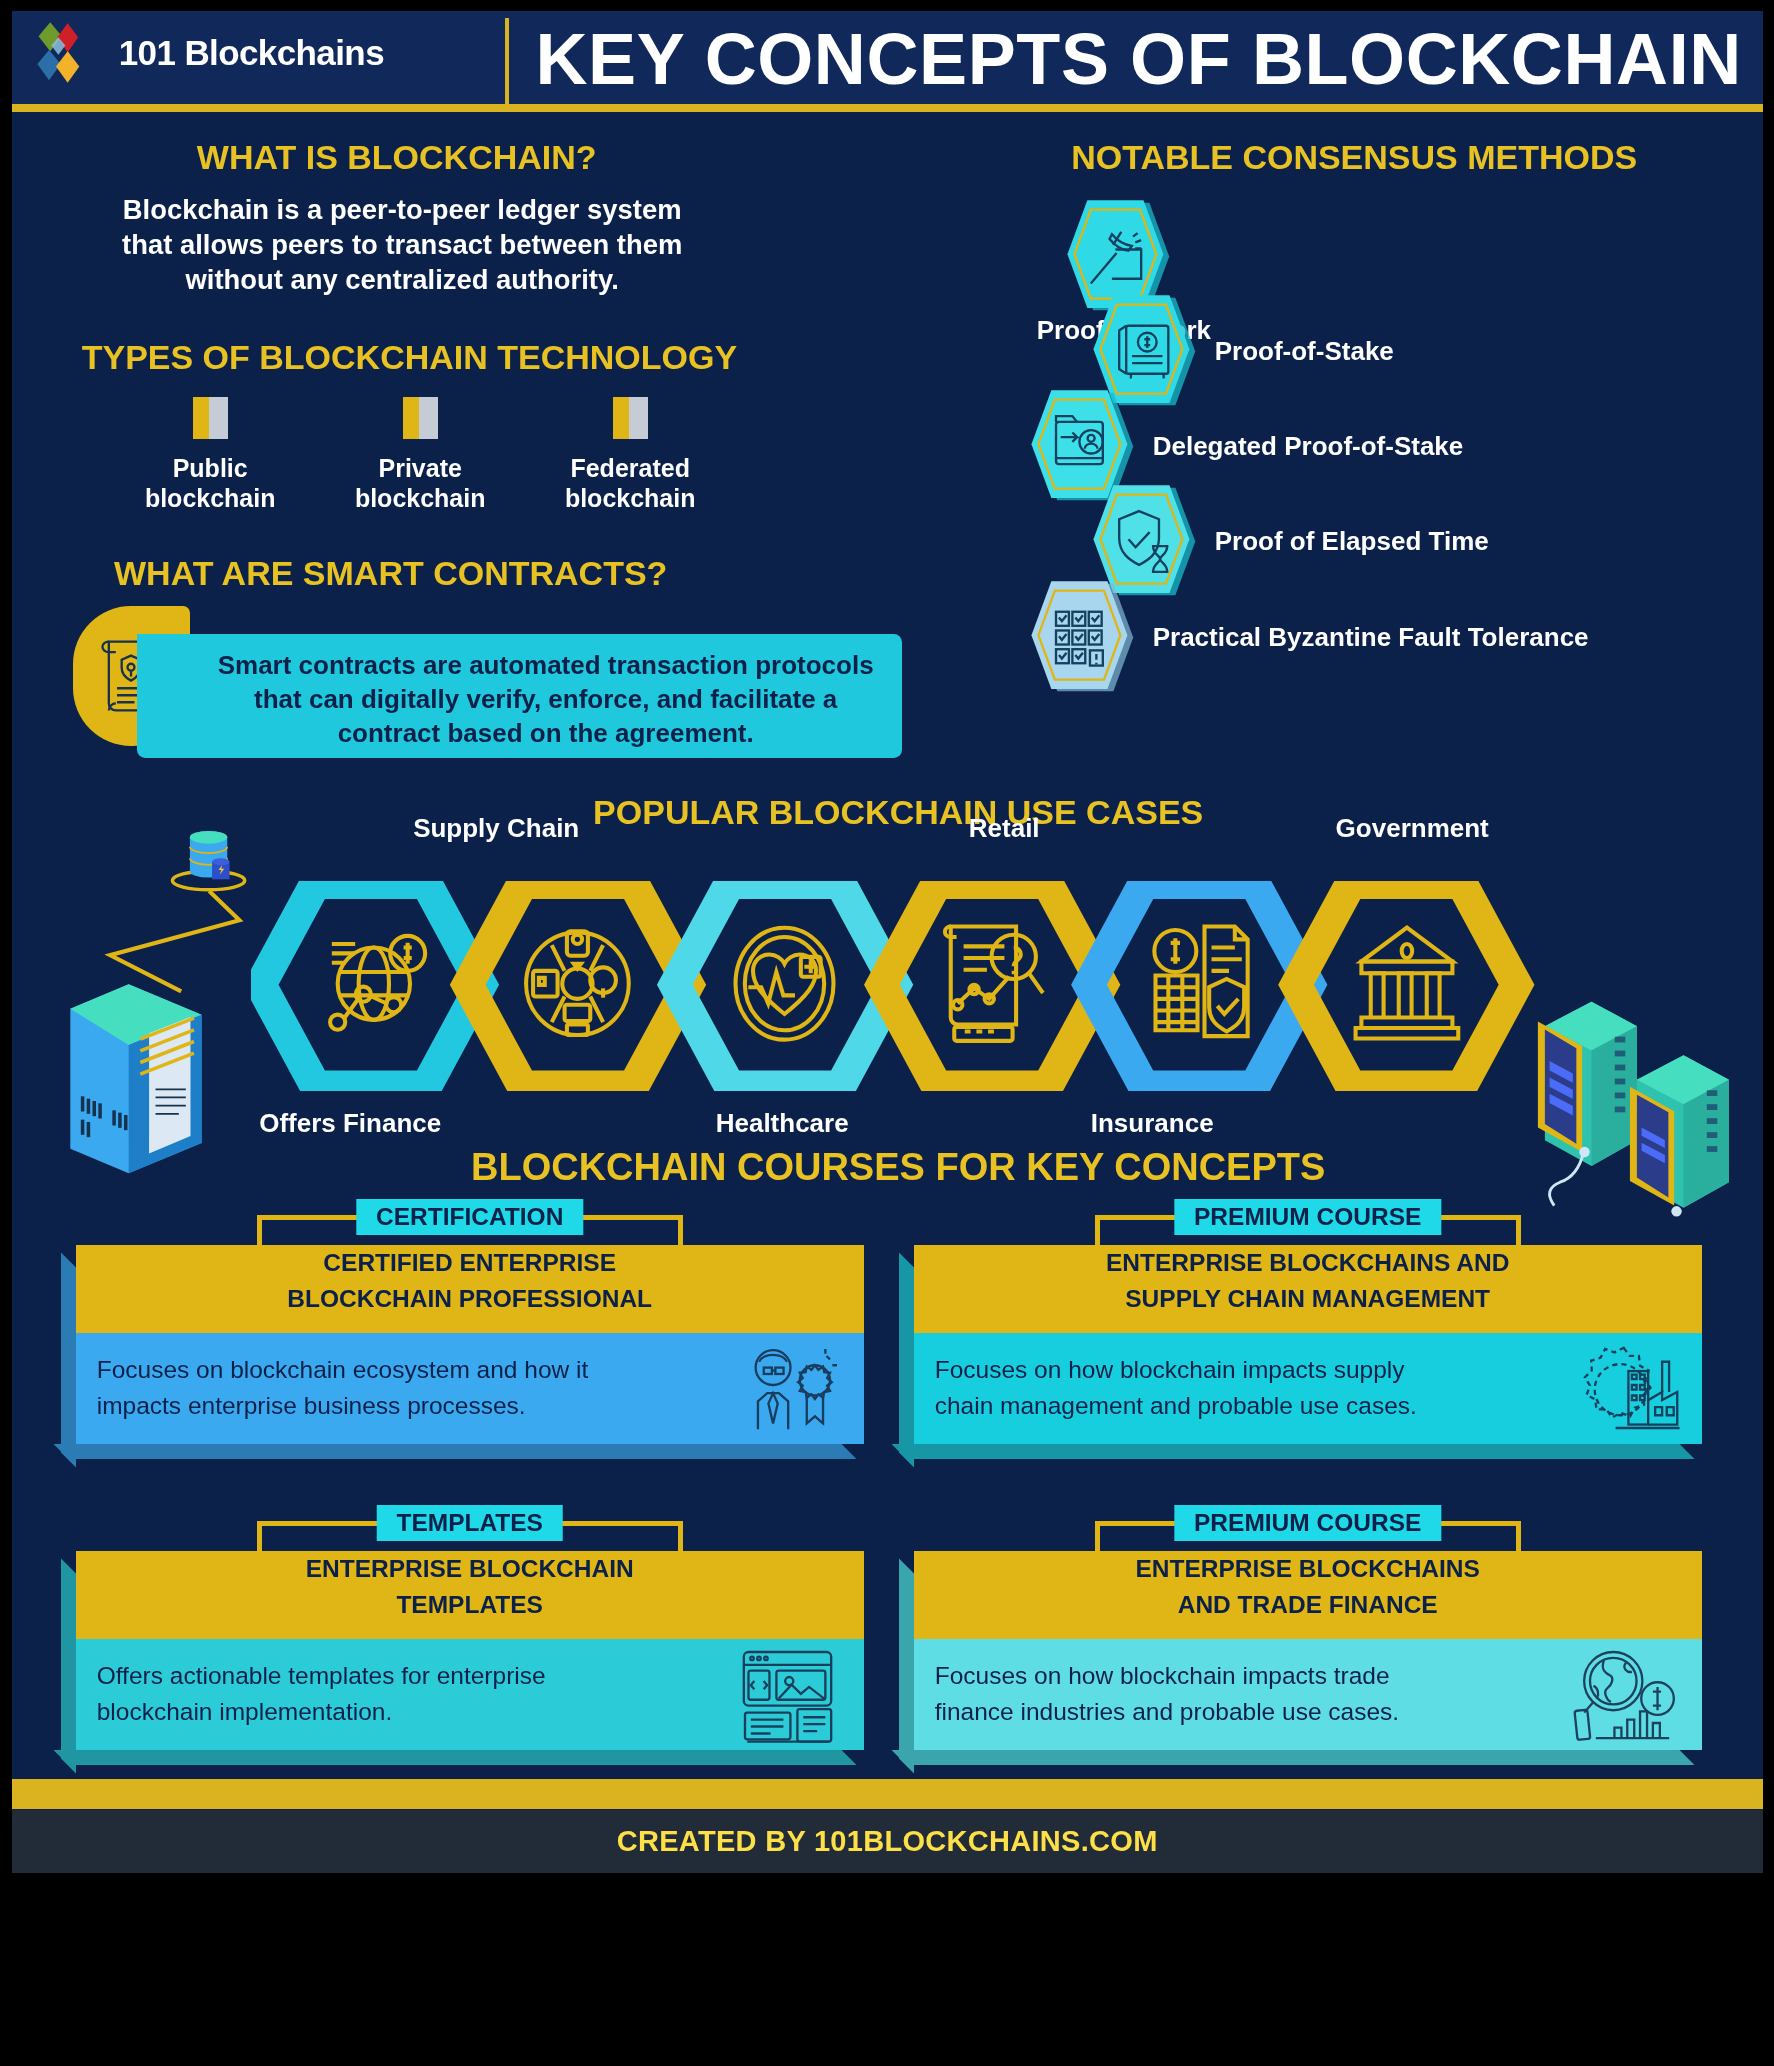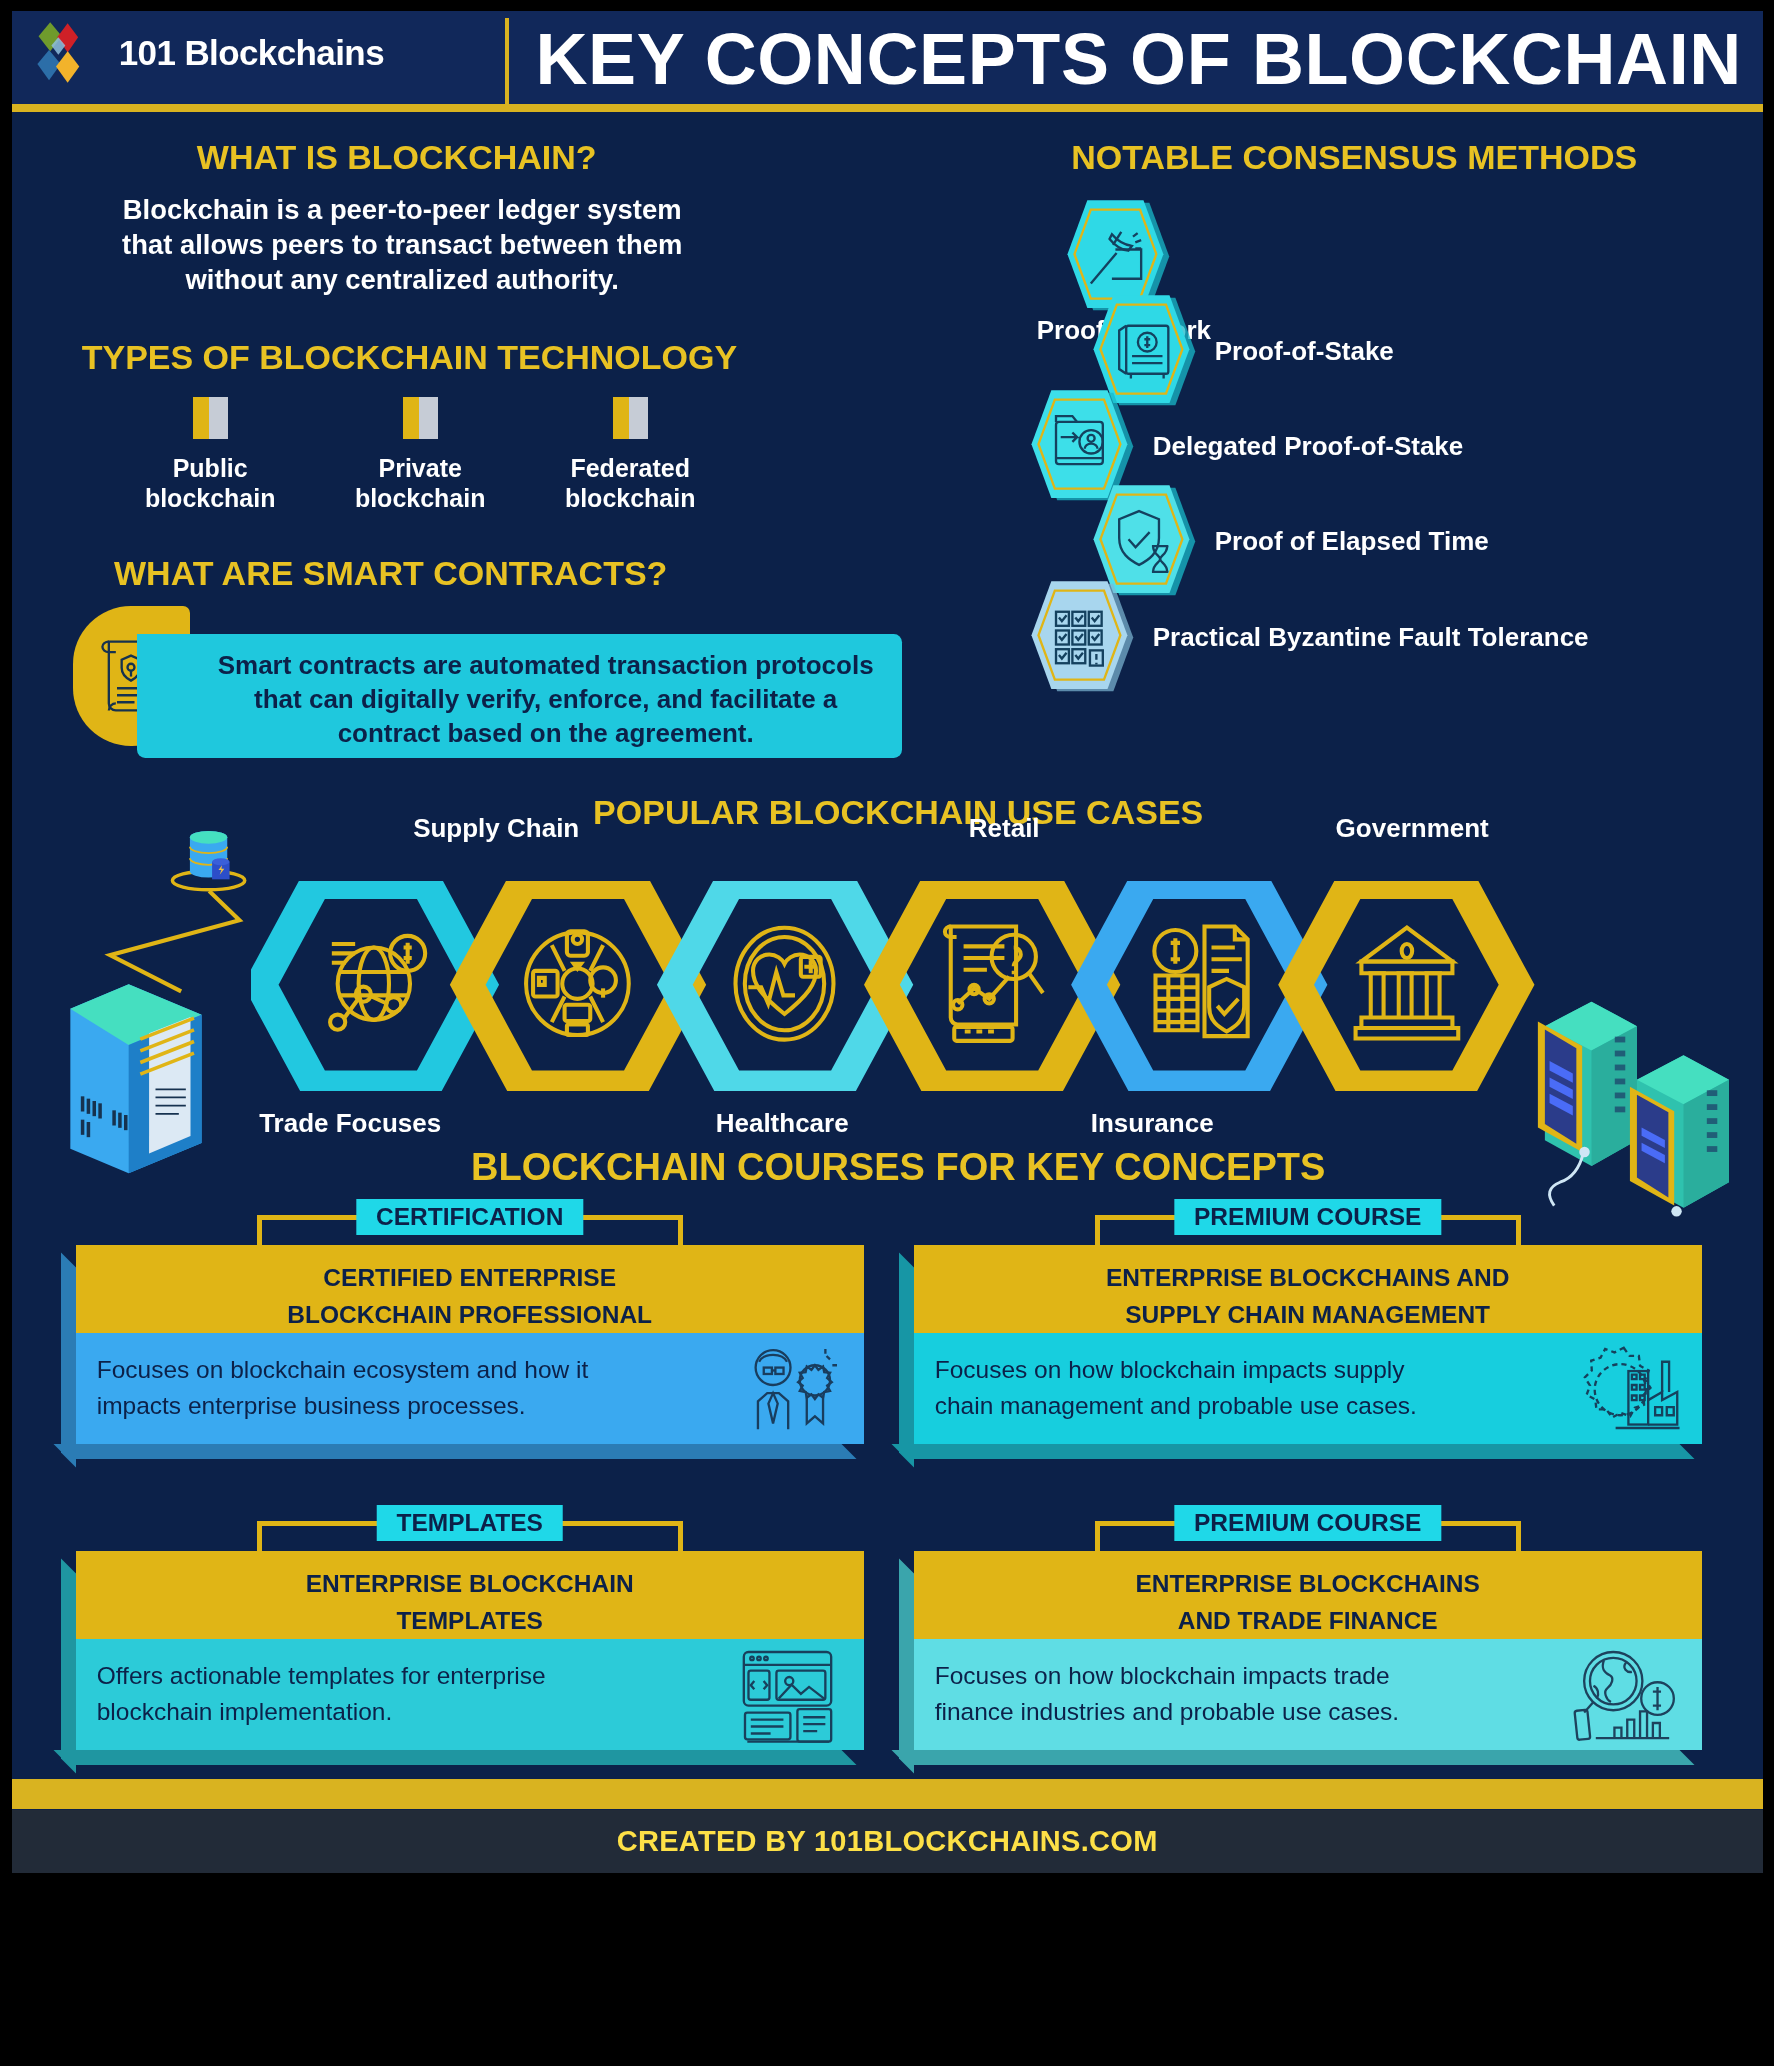--- a/index.html
+++ b/index.html
@@ -137,21 +137,21 @@
     position: absolute; left: 181px; top: 16.3px;
     width: 426px; height: 35px;
     border: 5.3px solid #e0b516; border-bottom: none;
     z-index: 1;
   }
   .card-head {
     position: absolute; left: 0; top: 46px;
     width: 788px; height: 89px;
     background: #e0b516;
     display: flex; flex-direction: column;
-    align-items: center; justify-content: flex-end;
+    align-items: center; justify-content: flex-start;
     z-index: 3;
   }
   .card-head div {
     color: #0c2149; font-size: 24.5px; font-weight: 800;
     line-height: 1.5; white-space: nowrap;
   }
   .card-body {
     position: absolute; left: 0; top: 134px;
     width: 788px; height: 111px;
     display: flex; align-items: center;
@@ -451,21 +451,21 @@
         <rect x="176" y="164" width="18" height="10"></rect>
       </g>
     </g>
     <path d="M122 268 q-10 40 -40 50 q-30 12 -10 40" fill="none" stroke="#cfe6f5" stroke-width="5"></path>
     <circle cx="124" cy="266" r="9" fill="#cfe6f5"></circle>
     <circle cx="282" cy="368" r="9" fill="#cfe6f5"></circle>
   </svg>
 
   <div id="usecases-band">
 
-    <div class="uc-label" style="left:216px; top:280px; width:245px;">Trade Focuses</div>
+    <div class="uc-label" style="left:216px; top:280px; width:245px;">Offers Finance</div>
     <div class="uc-label" style="left:362px; top:-14.6px; width:245px;">Supply Chain</div>
     <div class="uc-label" style="left:648px; top:280px; width:245px;">Healthcare</div>
     <div class="uc-label" style="left:870px; top:-14.6px; width:245px;">Retail</div>
     <div class="uc-label" style="left:1018px; top:280px; width:245px;">Insurance</div>
     <div class="uc-label" style="left:1278px; top:-14.6px; width:245px;">Government</div>
   </div>
 
   <svg style="position:absolute;left:239px;top:870px;" width="1284" height="210" viewBox="0 0 2200 360">
     <defs>
       <g id="hexout">

